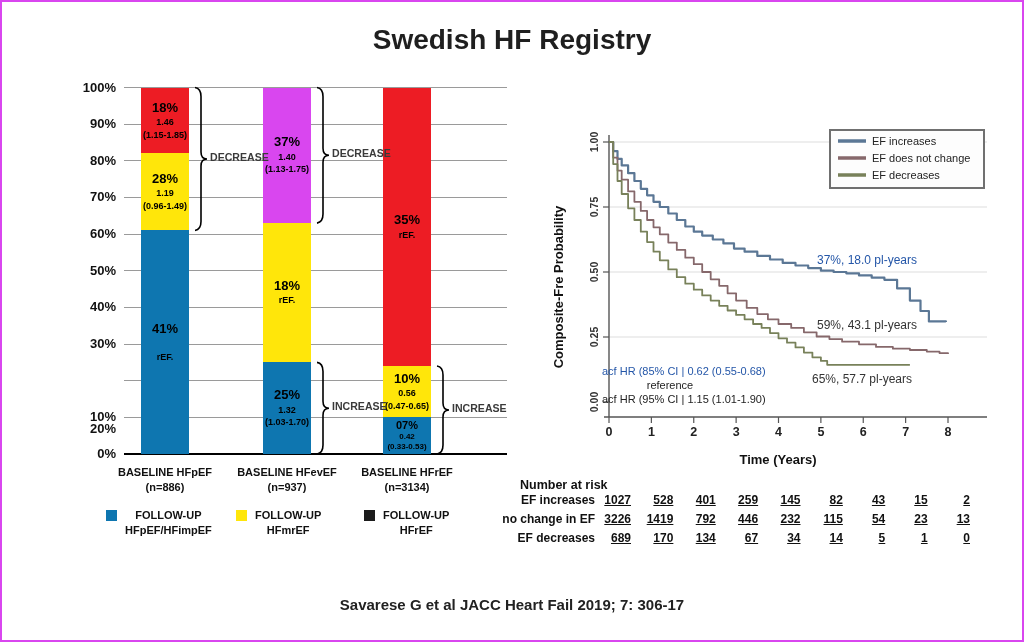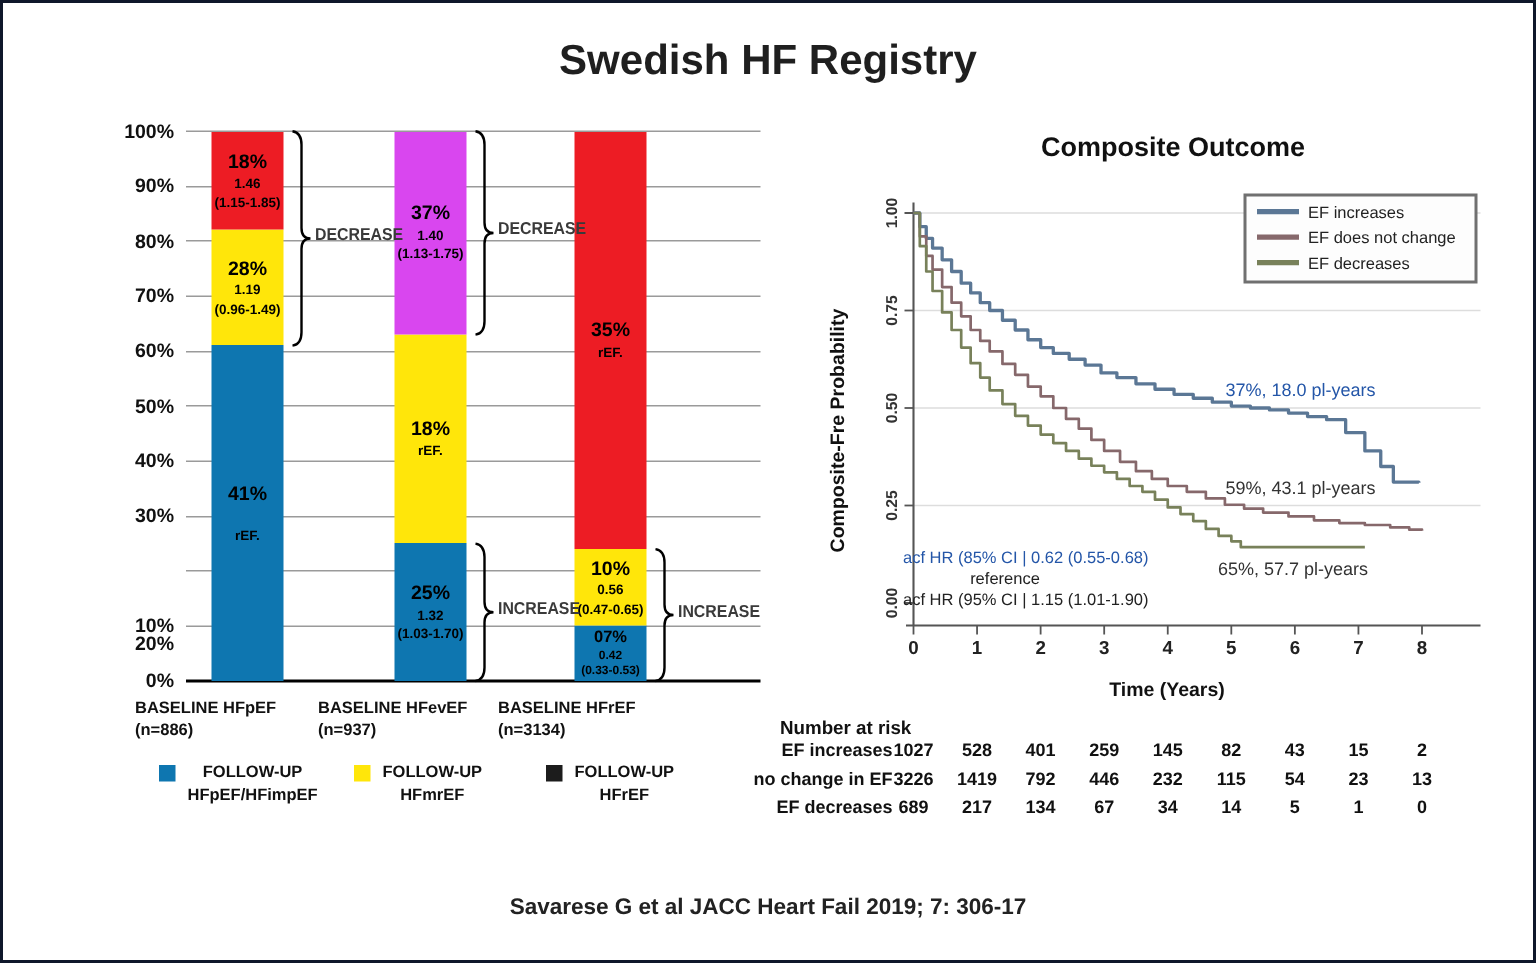--- a/index.html
+++ b/index.html
@@ -1,55 +1,55 @@
 <!DOCTYPE html>
 <html><head>
 <meta charset="utf-8">
 <style>
   html,body{margin:0;padding:0;background:#fff;}
-  .frame{position:relative;width:1024px;height:642px;background:#fff;border:2px solid #0f172a;
+  .frame{position:relative;width:1024px;height:642px;background:#fff;border:2px solid #d946ef;
          box-sizing:border-box;font-family:"Liberation Sans",sans-serif;overflow:hidden;}
   .main-title{position:absolute;top:22px;left:0;width:100%;text-align:center;
               font-size:28px;font-weight:bold;color:#1f1f1f;}
   .footer{position:absolute;top:594px;left:0;width:100%;text-align:center;
           font-size:15px;font-weight:bold;color:#222;}
 
   
   #left-chart{position:absolute;left:60px;top:78px;width:465px;height:505px;}
   .gridline{position:absolute;}
   .ytick{position:absolute;font-size:13px;font-weight:bold;color:#111;text-align:right;height:16px;line-height:16px;}
   .bar{position:absolute;}
   .seg{position:absolute;display:flex;flex-direction:column;align-items:center;justify-content:center;gap:2px;overflow:hidden;}
   .seg-pct{font-size:13px;font-weight:bold;color:#000;line-height:1.1;}
   .seg-hr{font-size:9px;font-weight:bold;color:#000;line-height:1.2;text-align:center;}
   .compact{gap:2px;}
   .compact .seg-pct{font-size:11px;line-height:1.05;}
   .compact .seg-hr{font-size:8px;line-height:1.05;}
-  .xlab{position:absolute;text-align:left;font-size:11px;font-weight:bold;color:#111;line-height:1.35;}
+  .xlab{position:absolute;text-align:center;font-size:11px;font-weight:bold;color:#111;line-height:1.35;}
   .brace-label{position:absolute;font-size:11.5px;font-weight:bold;color:#3a3a3a;
                transform:scaleX(.92);transform-origin:left center;white-space:nowrap;}
   .lgd{position:absolute;display:flex;gap:8px;}
   .lgd-sw{width:11px;height:11px;margin-top:2px;flex:0 0 auto;}
   .lgd-tx{font-size:11px;font-weight:bold;color:#111;text-align:center;line-height:1.35;}
 
   
   .km-title{position:absolute;left:560px;top:86px;width:440px;text-align:center;
             font-size:18px;font-weight:bold;color:#111;}
   .km-ylabel{position:absolute;left:556px;top:285px;transform:translate(-50%,-50%) rotate(-90deg);
              font-size:13px;font-weight:bold;color:#111;white-space:nowrap;}
   #km-svg{position:absolute;left:560px;top:115px;}
   .km-ytick{font:bold 10.5px "Liberation Sans",sans-serif;fill:#333;}
   .km-xtick{font:bold 12.5px "Liberation Sans",sans-serif;fill:#222;}
   .km-xlabel{font:bold 13px "Liberation Sans",sans-serif;fill:#111;}
   .km-leg{font:11px "Liberation Sans",sans-serif;fill:#222;}
   .km-ann{font:11px "Liberation Sans",sans-serif;}
   .km-clabel{font:12px "Liberation Sans",sans-serif;}
   .nar-title{position:absolute;font-size:12.5px;font-weight:bold;color:#111;}
   .nar-label{position:absolute;font-size:12px;font-weight:bold;color:#111;text-align:right;}
-  .nar-num{position:absolute;font-size:12px;font-weight:bold;color:#111;text-align:center;}
+  .nar-num{position:absolute;font-size:12px;font-weight:bold;color:#111;text-align:right;text-decoration:underline;}
 </style>
 </head>
 <body>
 
 <div class="frame">
   <div class="main-title">Swedish HF Registry</div>
 
   <div id="left-chart">
       <div class="gridline" style="position: absolute; left: 62px; top: 7px; width: 383px; height: 1px; background: rgb(154, 154, 154);"></div>
       <div class="ytick" style="position: absolute; left: 0px; top: -0.5px; width: 54px;">100%</div>
@@ -159,21 +159,20 @@
       </div>
       <div class="lgd" style="left: 302px; top: 428px;">
         <div class="lgd-sw" style="background: rgb(28, 28, 28);"></div>
         <div class="lgd-tx">
           <div>FOLLOW-UP</div>
           <div>HFrEF</div>
         </div>
       </div>
     </div>
 
-  <div class="km-title">Composite Outcome</div>
   <div class="km-ylabel">Composite-Fre Probability</div>
   <svg id="km-svg" width="440" height="360">
       <line x1="47" y1="220" x2="425" y2="220" stroke="#ddd" stroke-width="1"></line>
       <line x1="47" y1="155" x2="425" y2="155" stroke="#ddd" stroke-width="1"></line>
       <line x1="47" y1="90" x2="425" y2="90" stroke="#ddd" stroke-width="1"></line>
       <line x1="47" y1="25" x2="425" y2="25" stroke="#ddd" stroke-width="1"></line>
       <line x1="47" y1="18" x2="47" y2="300" stroke="#555555" stroke-width="1.4"></line>
       <line x1="42" y1="300" x2="425" y2="300" stroke="#555555" stroke-width="1.4"></line>
       <line x1="41" y1="285" x2="47" y2="285" stroke="#555555" stroke-width="1.2"></line>
       <text x="33" y="288" text-anchor="middle" transform="rotate(-90 33 285)" class="km-ytick">0.00</text>
@@ -239,21 +238,21 @@
       <div class="nar-num" style="left: 627.375px; top: 510px; width: 44px;">1419</div>
       <div class="nar-num" style="left: 669.75px; top: 510px; width: 44px;">792</div>
       <div class="nar-num" style="left: 712.125px; top: 510px; width: 44px;">446</div>
       <div class="nar-num" style="left: 754.5px; top: 510px; width: 44px;">232</div>
       <div class="nar-num" style="left: 796.875px; top: 510px; width: 44px;">115</div>
       <div class="nar-num" style="left: 839.25px; top: 510px; width: 44px;">54</div>
       <div class="nar-num" style="left: 881.625px; top: 510px; width: 44px;">23</div>
       <div class="nar-num" style="left: 924px; top: 510px; width: 44px;">13</div>
       <div class="nar-label" style="left: 468px; top: 529px; width: 125px;">EF decreases</div>
       <div class="nar-num" style="left: 585px; top: 529px; width: 44px;">689</div>
-      <div class="nar-num" style="left: 627.375px; top: 529px; width: 44px;">217</div>
+      <div class="nar-num" style="left: 627.375px; top: 529px; width: 44px;">170</div>
       <div class="nar-num" style="left: 669.75px; top: 529px; width: 44px;">134</div>
       <div class="nar-num" style="left: 712.125px; top: 529px; width: 44px;">67</div>
       <div class="nar-num" style="left: 754.5px; top: 529px; width: 44px;">34</div>
       <div class="nar-num" style="left: 796.875px; top: 529px; width: 44px;">14</div>
       <div class="nar-num" style="left: 839.25px; top: 529px; width: 44px;">5</div>
       <div class="nar-num" style="left: 881.625px; top: 529px; width: 44px;">1</div>
       <div class="nar-num" style="left: 924px; top: 529px; width: 44px;">0</div>
     </div>
 
   <div class="footer">Savarese G et al JACC Heart Fail 2019; 7: 306-17</div>

